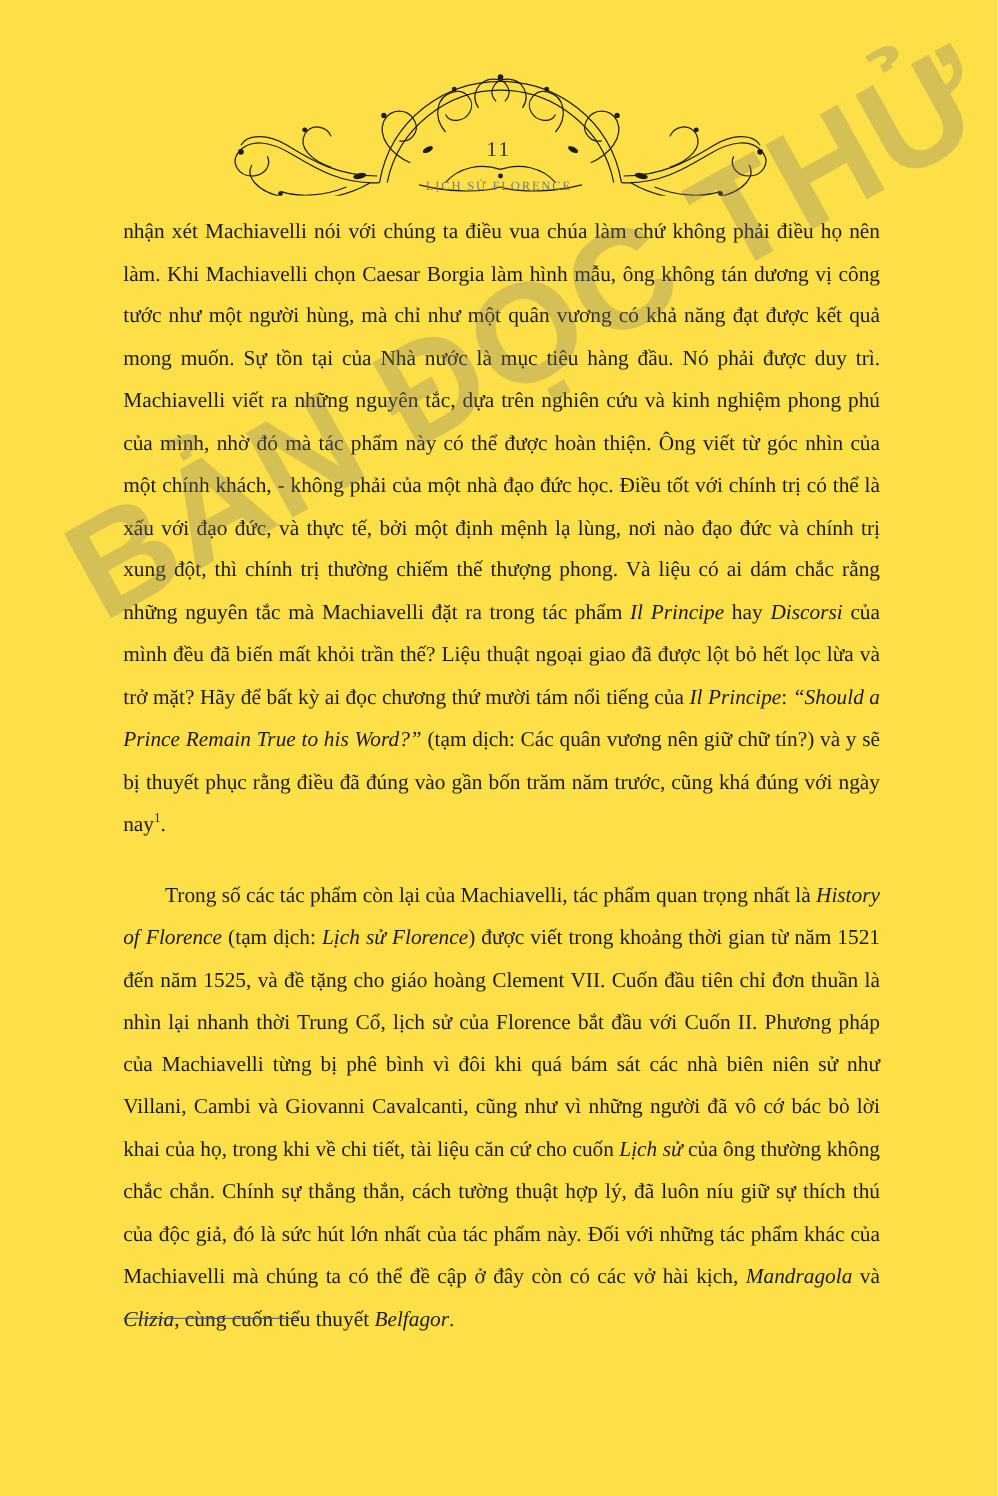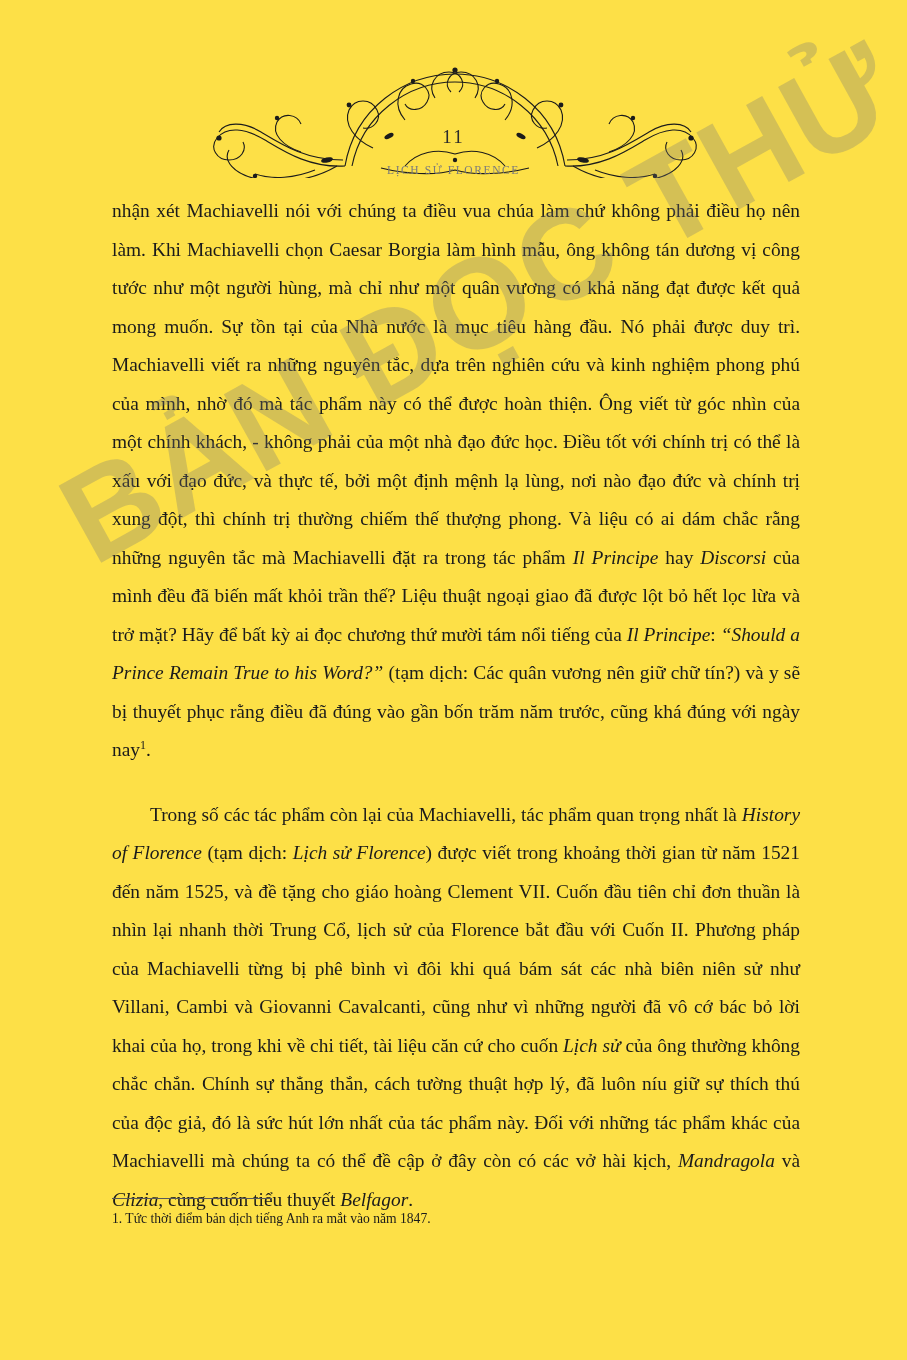--- a/index.html
+++ b/index.html
@@ -184,20 +184,19 @@
   </div>
 
   <div class="body-text">
     <p><span>nhận xét Machiavelli nói với chúng ta điều vua chúa làm chứ không phải điều họ nên làm. Khi Machiavelli chọn Caesar Borgia làm hình mẫu, ông không tán dương vị công tước như một người hùng, mà chỉ như một quân vương có khả năng đạt được kết quả mong muốn. Sự tồn tại của Nhà nước là mục tiêu hàng đầu. Nó phải được duy trì. Machiavelli viết ra những nguyên tắc, dựa trên nghiên cứu và kinh nghiệm phong phú của mình, nhờ đó mà tác phẩm này có thể được hoàn thiện. Ông viết từ góc nhìn của một chính khách, - không phải của một nhà đạo đức học. Điều tốt với chính trị có thể là xấu với đạo đức, và thực tế, bởi một định mệnh lạ lùng, nơi nào đạo đức và chính trị xung đột, thì chính trị thường chiếm thế thượng phong. Và liệu có ai dám chắc rằng những nguyên tắc mà Machiavelli đặt ra trong tác phẩm </span><span class="it">Il Principe</span><span> hay </span><span class="it">Discorsi</span><span> của mình đều đã biến mất khỏi trần thế? Liệu thuật ngoại giao đã được lột bỏ hết lọc lừa và trở mặt? Hãy để bất kỳ ai đọc chương thứ mười tám nổi tiếng của </span><span class="it">Il Principe</span><span>: </span><span class="it">“Should a Prince Remain True to his Word?”</span><span> (tạm dịch: Các quân vương nên giữ chữ tín?) và y sẽ bị thuyết phục rằng điều đã đúng vào gần bốn trăm năm trước, cũng khá đúng với ngày nay</span><sup class="fn">1</sup><span>.</span></p>
 
     <p class="indent"><span>Trong số các tác phẩm còn lại của Machiavelli, tác phẩm quan trọng nhất là </span><span class="it">History of Florence</span><span> (tạm dịch: </span><span class="it">Lịch sử Florence</span><span>) được viết trong khoảng thời gian từ năm 1521 đến năm 1525, và đề tặng cho giáo hoàng Clement VII. Cuốn đầu tiên chỉ đơn thuần là nhìn lại nhanh thời Trung Cổ, lịch sử của Florence bắt đầu với Cuốn II. Phương pháp của Machiavelli từng bị phê bình vì đôi khi quá bám sát các nhà biên niên sử như Villani, Cambi và Giovanni Cavalcanti, cũng như vì những người đã vô cớ bác bỏ lời khai của họ, trong khi về chi tiết, tài liệu căn cứ cho cuốn </span><span class="it">Lịch sử</span><span> của ông thường không chắc chắn.  Chính sự thẳng thắn, cách tường thuật hợp lý, đã luôn níu giữ sự thích thú của độc giả, đó là sức hút lớn nhất của tác phẩm này. Đối với những tác phẩm khác của Machiavelli mà chúng ta có thể đề cập ở đây còn có các vở hài kịch, </span><span class="it">Mandragola</span><span> và </span><span class="it">Clizia</span><span>, cùng cuốn tiểu thuyết </span><span class="it">Belfagor</span><span>.</span></p>
   </div>
 
   <div class="footnote-area">
     <div class="footnote-rule"></div>
-    <div class="footnote-text">1. Tức thời điểm bản dịch tiếng Anh ra mắt vào năm 1847.</div>
   </div>
 
   <div class="watermark">
     <div class="watermark-text">BẢN ĐỌC THỬ</div>
   </div>
 
 </div>
 
 </body></html>

